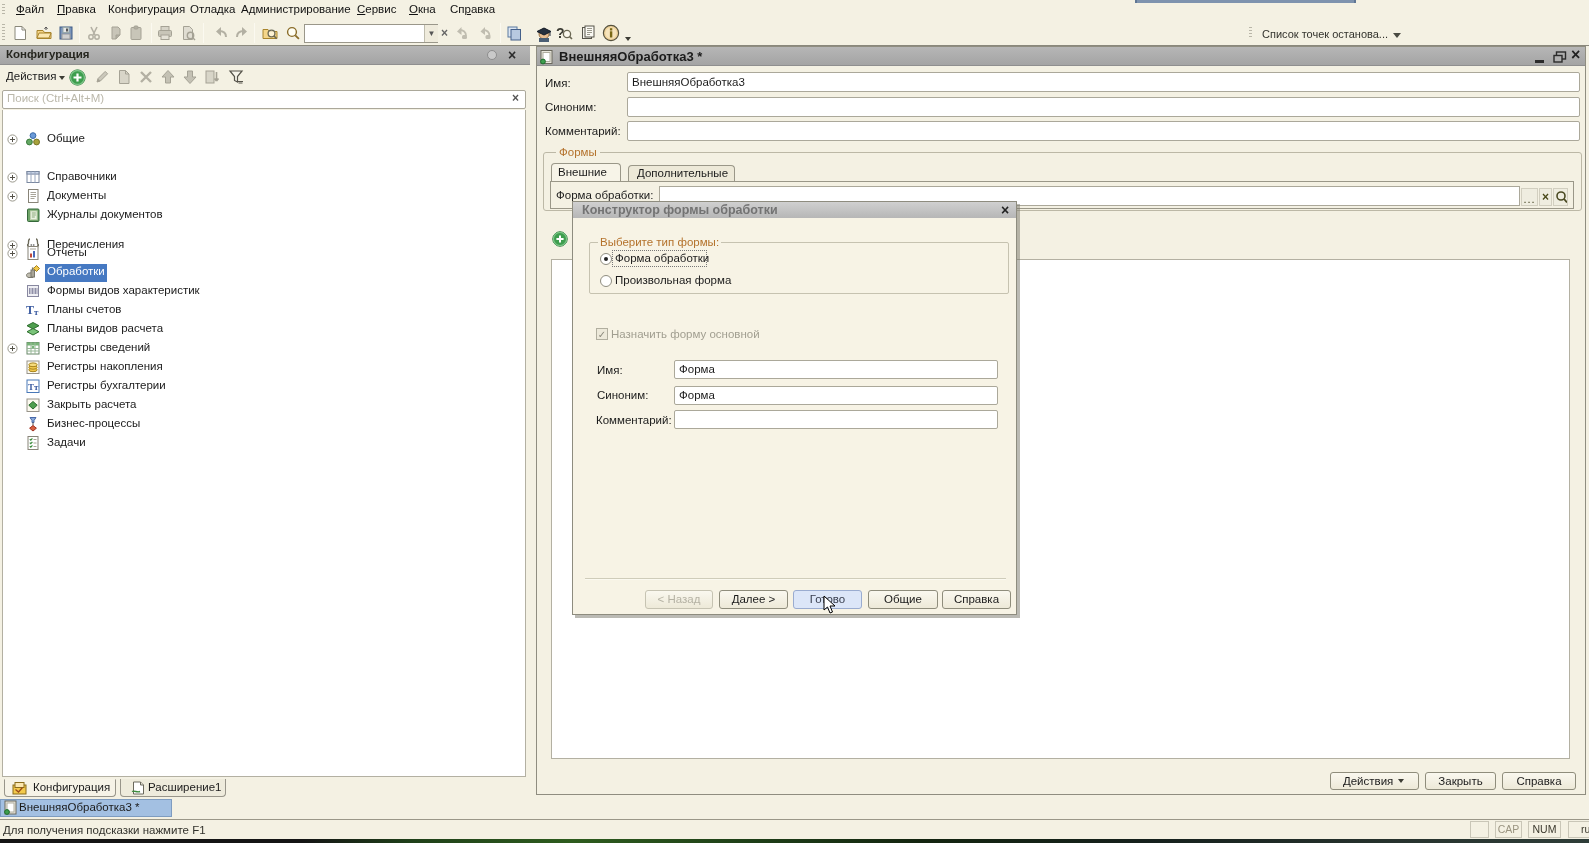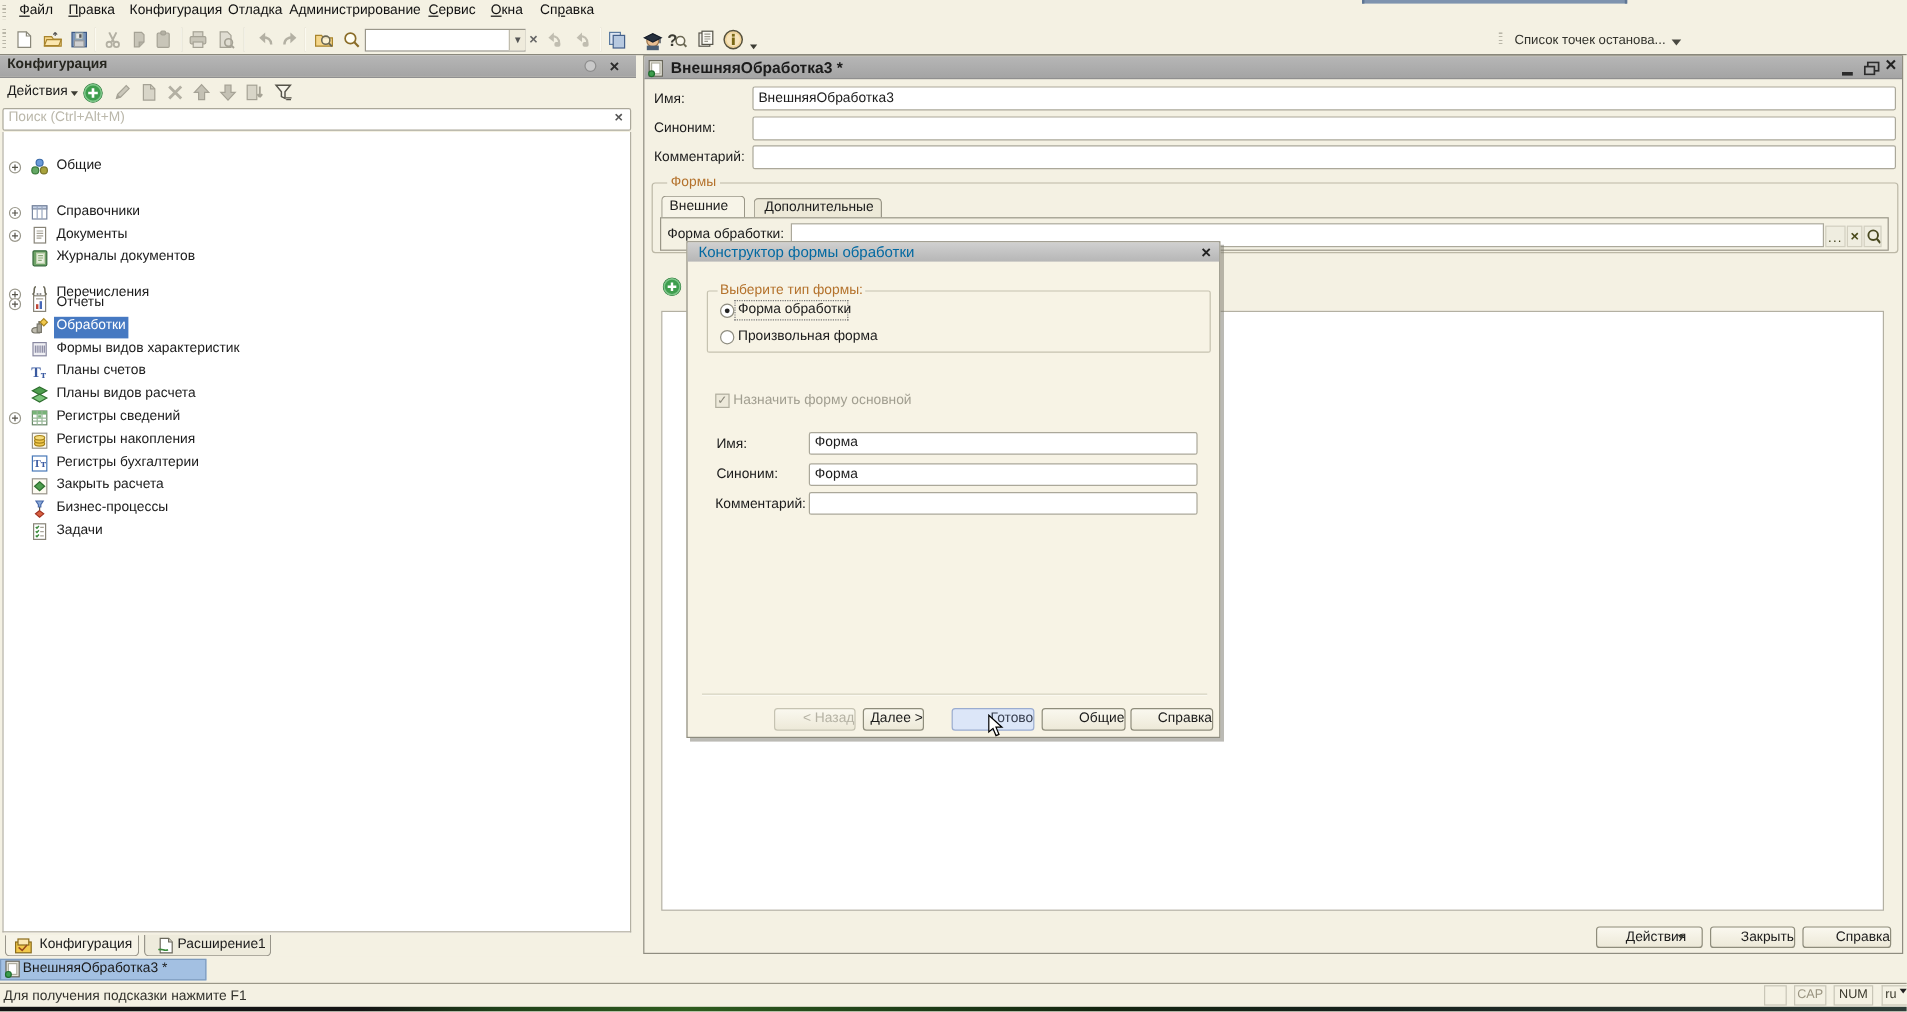--- a/index.html
+++ b/index.html
@@ -1,20 +1,20 @@
 <!DOCTYPE html>
 <html><head><meta charset="utf-8"><style>
 *{margin:0;padding:0;box-sizing:border-box}
 html,body{width:1589px;height:843px;overflow:hidden}
 body{position:relative;font-family:"Liberation Sans",sans-serif;background:#F4F1E3;font-size:11.5px;color:#1b1b1b}
 .a{position:absolute}
 .inp{position:absolute;background:#fff;border:1px solid #ABA89A;border-radius:2px}
 .lbl{position:absolute;font-size:11.5px;color:#1b1b1b;white-space:nowrap}
 .ttl{background:linear-gradient(#B6B6B6,#A4A4A4);border-bottom:1px solid #8f8f8f}
-.btn{position:absolute;background:linear-gradient(#FAF8EF,#EDE9D8);border:1px solid #8F8D7C;border-radius:3px;font-size:11.5px;text-align:right;color:#1b1b1b;line-height:16px}
+.btn{position:absolute;background:linear-gradient(#FAF8EF,#EDE9D8);border:1px solid #8F8D7C;border-radius:3px;font-size:11.5px;text-align:center;color:#1b1b1b;line-height:16px}
 .sep{position:absolute;width:1px;background:#C6C2B0;border-right:1px solid #FBF9F0}
 .treerow{position:absolute;left:0;width:524px;height:19px;font-size:11.5px;white-space:nowrap}
 .treetxt{position:absolute;left:44px;top:2px}
 .menu-i{position:absolute;top:3px;font-size:11.5px;color:#111}
 u{text-decoration:underline}
 </style></head>
 <body>
 
 <div class="a" style="left:1135px;top:0;width:221px;height:3px;background:#7E93AE;border-left:2px solid #5f7694;border-right:2px solid #5f7694;z-index:6"></div>
 
@@ -412,27 +412,27 @@
     <rect x="4" y="3" width="7" height="9" fill="#fff" stroke="#b0aea0"></rect>
     <circle cx="4" cy="12" r="2.4" fill="#3E9E4E" stroke="#1E6E2E"></circle>
   </svg>
 <div class="lbl" style="left:19px;top:801px">ВнешняяОбработка3 *</div>
 
 <div class="a" style="left:0;top:820px;width:1589px;height:19px;background:#F4F1E3"></div>
 <div class="lbl" style="left:3px;top:824px;color:#33332d">Для получения подсказки нажмите F1</div>
 <div class="a" style="left:1470px;top:821px;width:19px;height:17px;border:1px solid #c9c6b7"></div>
 <div class="a" style="left:1495px;top:821px;width:27px;height:17px;border:1px solid #c9c6b7;font-size:10.5px;text-align:center;line-height:15px;color:#9a9480">CAP</div>
 <div class="a" style="left:1528px;top:821px;width:33px;height:17px;border:1px solid #c9c6b7;font-size:10.5px;text-align:center;line-height:15px;color:#3b392d">NUM</div>
-<div class="a" style="left:1568px;top:821px;width:22px;height:17px;border:1px solid #c9c6b7;border-right:none;font-size:10.5px;color:#3b392d;line-height:15px;padding-left:2px;white-space:nowrap">ru <span style="display:inline-block;width:0;height:0;border:3px solid transparent;border-top:4px solid #222;vertical-align:1px"></span></div>
+<div class="a" style="left:1568px;top:821px;width:22px;height:17px;border:1px solid #c9c6b7;border-right:none;font-size:10.5px;color:#3b392d;line-height:15px;padding-left:12px;white-space:nowrap">ru <span style="display:inline-block;width:0;height:0;border:3px solid transparent;border-top:4px solid #222;vertical-align:1px"></span></div>
 
 <div class="a" style="left:0;top:839px;width:1589px;height:4px;background:linear-gradient(90deg,#141414 0%,#141414 19%,#1f4019 26%,#2e5c1e 36%,#1d3d17 48%,#13240f 58%,#15201c 72%,#27332e 88%,#2E3D38 100%)"></div>
 
 <div class="a" style="left:572px;top:201px;width:445px;height:414px;background:#F7F3E5;border:1px solid #8E8C7F;box-shadow:3px 3px 0 rgba(120,118,105,.5)">
   <div class="a" style="left:0;top:0;width:443px;height:16px;background:linear-gradient(#D0D0D0,#B6B6B6)"></div>
-  <div class="lbl" style="left:9px;top:1px;font-weight:normal;font-size:12.5px;color:#0369a1">Конструктор формы обработки</div>
+  <div class="lbl" style="left:9px;top:1px;font-weight:bold;font-size:12.5px;color:#737373">Конструктор формы обработки</div>
   <div class="a" style="left:428px;top:0px;font-size:14px;font-weight:bold;color:#222">×</div>
 
   <div class="a" style="left:16px;top:40px;width:420px;height:52px;border:1px solid #C6C2B0;border-radius:2px"></div>
   <div class="lbl" style="left:25px;top:34px;color:#B4722C;background:#F7F3E5;padding:0 2px">Выберите тип формы:</div>
 
   <div class="a" style="left:27px;top:51px;width:12px;height:12px;border-radius:50%;background:#fff;border:1px solid #8f8d80"></div>
   <div class="a" style="left:31px;top:55px;width:4px;height:4px;border-radius:50%;background:#222"></div>
   <div class="a" style="left:39px;top:48px;width:95px;height:17px;border:1px dotted #777"></div>
   <div class="lbl" style="left:42px;top:50px">Форма обработки</div>
 
@@ -447,21 +447,21 @@
   <div class="lbl" style="left:106px;top:161px">Форма</div>
   <div class="lbl" style="left:24px;top:187px">Синоним:</div>
   <div class="inp" style="left:101px;top:184px;width:324px;height:19px"></div>
   <div class="lbl" style="left:106px;top:187px">Форма</div>
   <div class="lbl" style="left:23px;top:212px">Комментарий:</div>
   <div class="inp" style="left:101px;top:208px;width:324px;height:19px"></div>
 
   <div class="a" style="left:12px;top:376px;width:421px;height:2px;border-top:1px solid #cfccba;border-bottom:1px solid #fbf9f0"></div>
 
   <div class="btn" style="left:72px;top:388px;width:68px;height:19px;color:#b5b2a4;border-color:#c6c3b2">&lt; Назад</div>
-  <div class="btn" style="left:146px;top:388px;width:51px;height:19px">Далее &gt;</div>
+  <div class="btn" style="left:146px;top:388px;width:69px;height:19px">Далее &gt;</div>
   <div class="btn" style="left:220px;top:388px;width:69px;height:19px;background:#DCE6F8;border-color:#9AACD0;color:#3a4050">Готово</div>
   <div class="btn" style="left:295px;top:388px;width:70px;height:19px">Общие</div>
   <div class="btn" style="left:369px;top:388px;width:69px;height:19px">Справка</div>
 </div>
 
 <svg class="a" style="left:823px;top:595px;z-index:60" width="14" height="20" viewBox="0 0 14 20">
   <path d="M1 1 L1 15 L4.5 12 L7 18 L9.5 17 L7 11 L12 11 Z" fill="#fff" stroke="#000" stroke-width="1"></path>
 </svg>
 
 </body></html>

